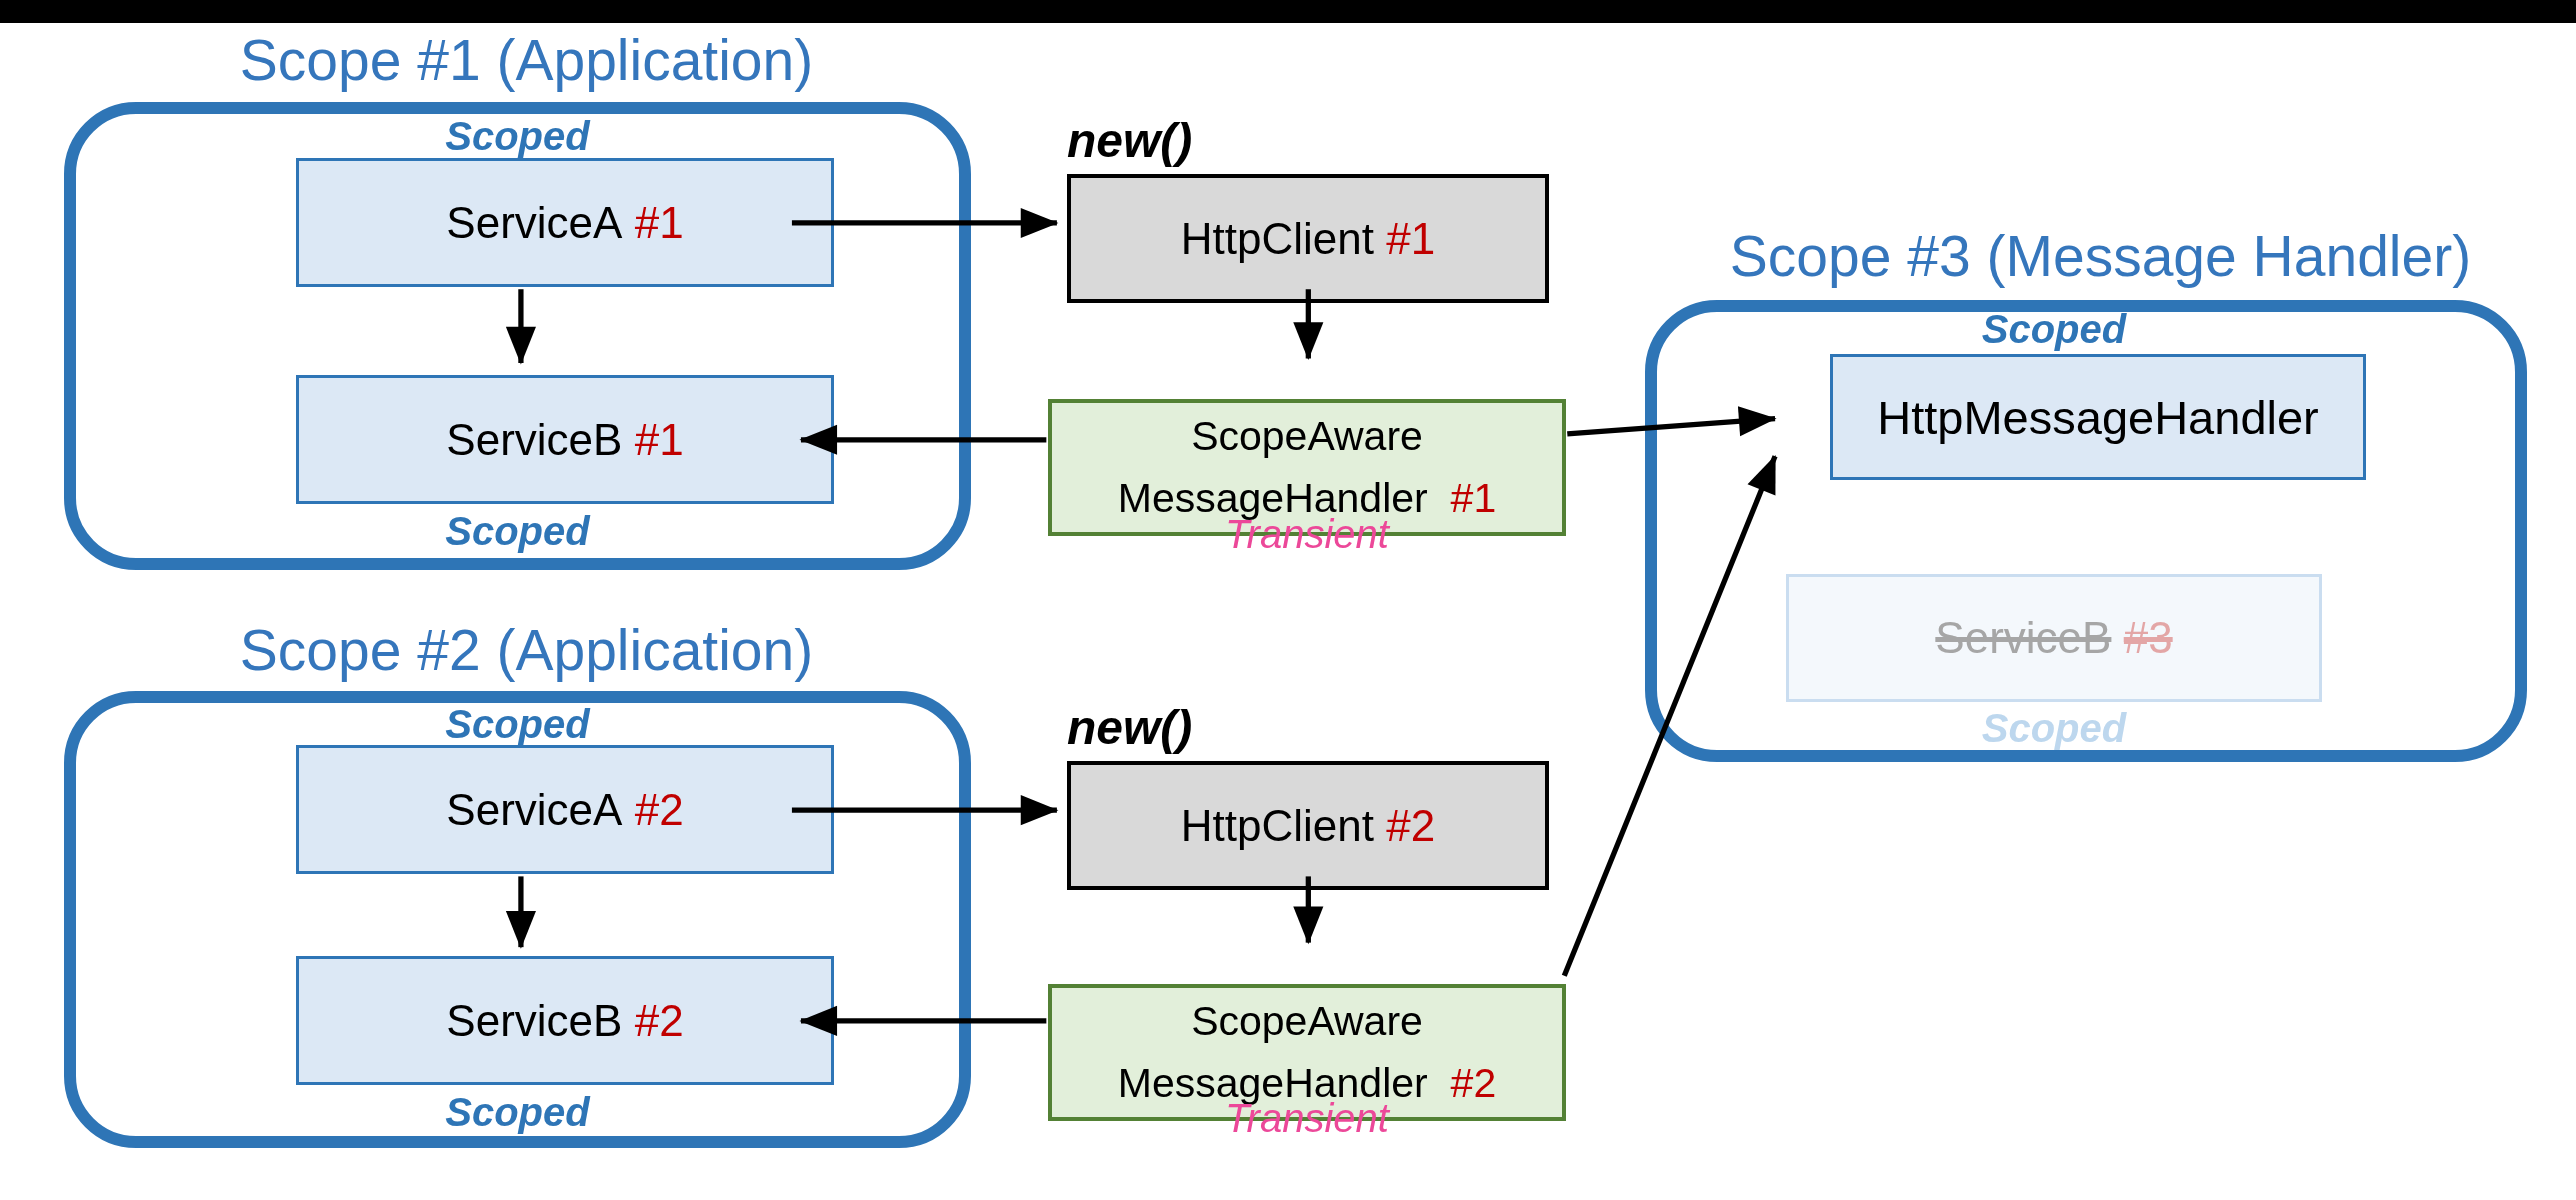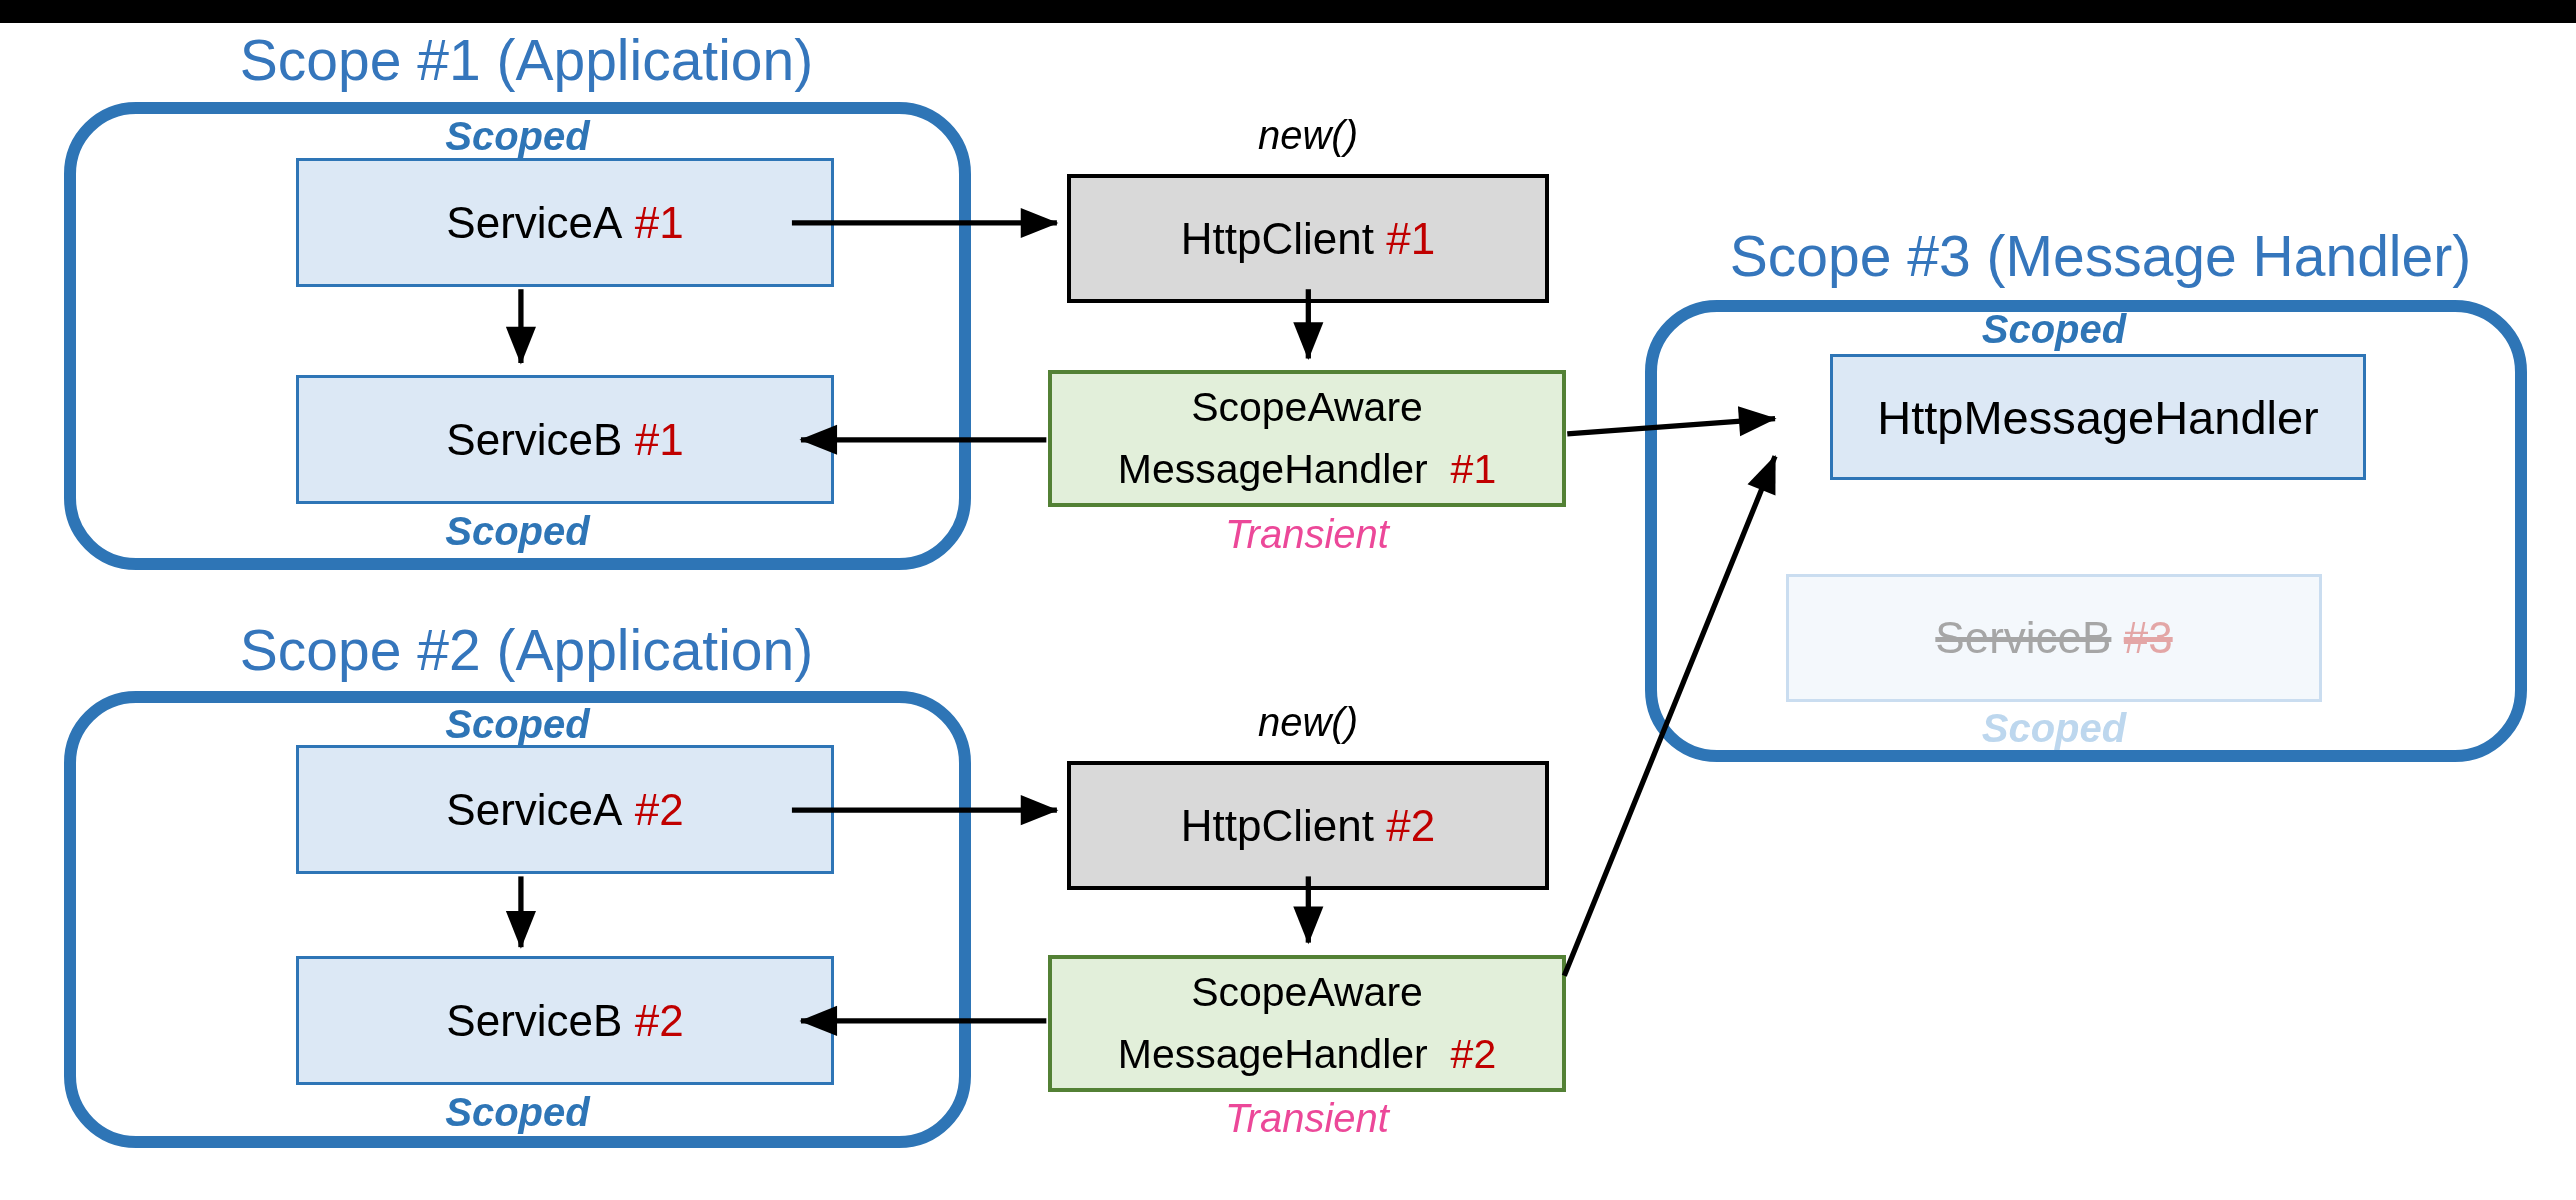--- a/index.html
+++ b/index.html
@@ -41,25 +41,24 @@
     position:absolute;
     font-size:40px;
     font-style:italic;
     font-weight:400;
     color:#ec4899;
     text-align:center;
     white-space:nowrap;
   }
   .new-label{
     position:absolute;
-    font-size:40px;
+    font-size:48px;
     font-style:italic;
-    font-weight:400;
+    font-weight:700;
     color:#000000;
-    text-align:center;
     white-space:nowrap;
   }
   .node{
     position:absolute;
     display:flex;
     align-items:center;
     justify-content:center;
     text-align:center;
     font-size:44px;
     color:#000000;
@@ -75,20 +74,21 @@
     background:#D9D9D9;
     border:4.5px solid #000000;
     margin-top:16px;
   }
   .node.green{
     background:#E2EFDA;
     border:4.5px solid #538135;
     flex-direction:column;
     line-height:1.5;
     font-size:41px;
+    margin-top:29px;
   }
   .node.big-blue{ font-size:47px; }
   .node.faded-box{
     background:#F4F8FC;
     border:3px solid #CADDF0;
     color:#A6A6A6;
   }
   .node.faded-box .struck{
     text-decoration:line-through;
     text-decoration-thickness:5.3px;

